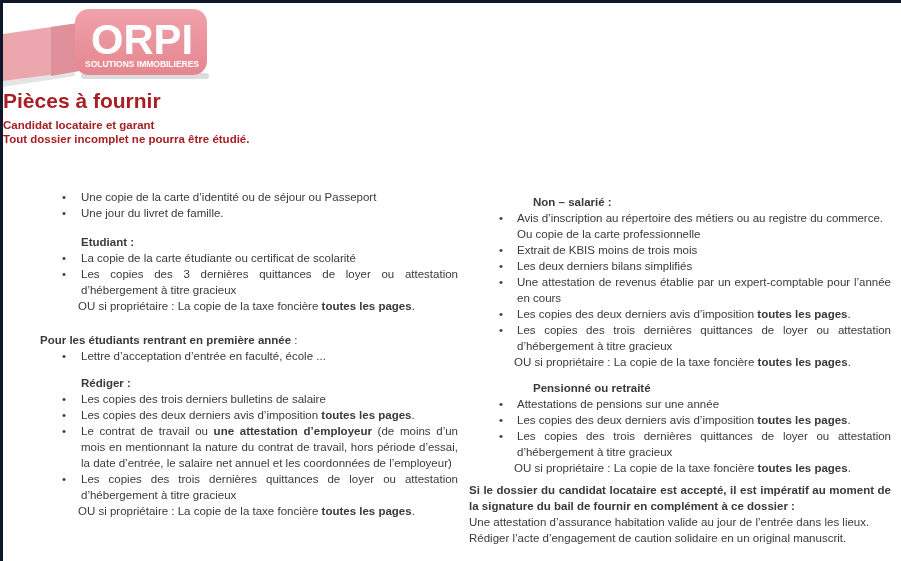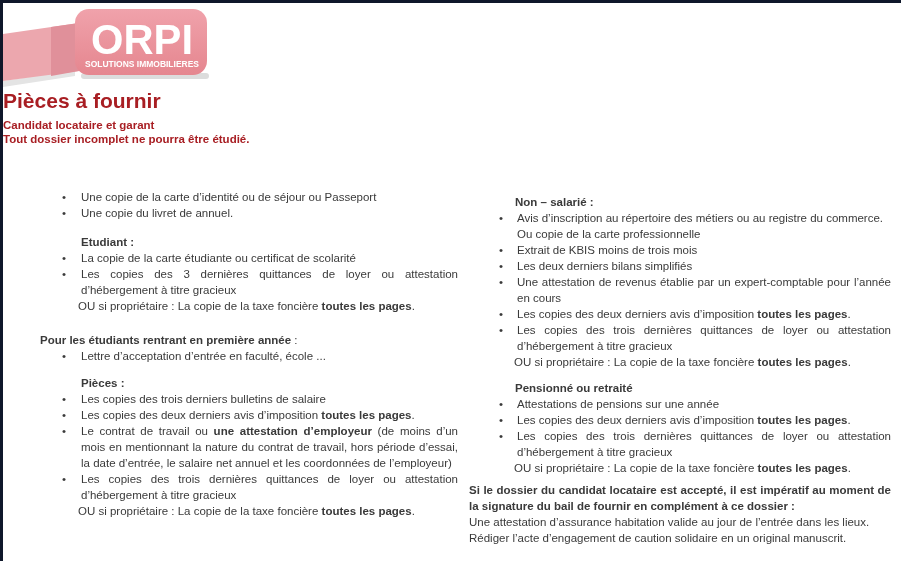--- a/index.html
+++ b/index.html
@@ -29,21 +29,21 @@
   .li{display:flex;}
   .col-left .li{padding-left:22px;}
   .col-left .dot{width:19px;flex:none;}
   .col-right .li{padding-left:30px;}
   .col-right .dot{width:18px;flex:none;}
   .txt{flex:1;min-width:0;}
   .justify{text-align:justify;}
   .cont.offset{margin-left:-3px;}
   .sec-header{font-weight:bold;}
   .col-left .sec-header{margin-left:41px;}
-  .col-right .sec-header{margin-left:25px;padding-left:21px;}
+  .col-right .sec-header{margin-left:43px;padding-left:21px;}
   .mt13{margin-top:13px;}
   .mt11{margin-top:11px;}
   .mt10{margin-top:10px;}
   .flush-header{margin-top:18px;font-weight:normal;}
   .flush-header .hb{font-weight:bold;}
   .footer-bold{margin:6px 0 0 0;font-weight:bold;text-align:justify;}
   .footer-line{margin:0;}
 </style>
 </head>
 <body>
@@ -76,21 +76,21 @@
   </div>
 
   <div class="col col-left">
     <div>
         <div class="li">
           <span class="dot">•</span>
           <div class="txt"><span>Une copie de la carte d’identité ou de séjour ou Passeport</span></div>
         </div>
         <div class="li">
           <span class="dot">•</span>
-          <div class="txt"><span>Une copie du livret de annuel.</span></div>
+          <div class="txt"><span>Une jour du livret de famille.</span></div>
         </div>
       </div>
 
     <div class="sec-header mt13">Etudiant :</div>
     <div>
         <div class="li">
           <span class="dot">•</span>
           <div class="txt"><span>La copie de la carte étudiante ou certificat de scolarité</span></div>
         </div>
         <div class="li">
@@ -100,21 +100,21 @@
       </div>
 
     <div class="flush-header"><span class="hb">Pour les étudiants rentrant en première année</span><span> :</span></div>
     <div>
         <div class="li">
           <span class="dot">•</span>
           <div class="txt"><span>Lettre d’acceptation d’entrée en faculté, école ...</span></div>
         </div>
       </div>
 
-    <div class="sec-header mt11">Pièces :</div>
+    <div class="sec-header mt11">Rédiger :</div>
     <div>
         <div class="li">
           <span class="dot">•</span>
           <div class="txt"><span>Les copies des trois derniers bulletins de salaire</span></div>
         </div>
         <div class="li">
           <span class="dot">•</span>
           <div class="txt"><span>Les copies des deux derniers avis d’imposition </span><span class="b">toutes les pages</span><span>.</span></div>
         </div>
         <div class="li">

